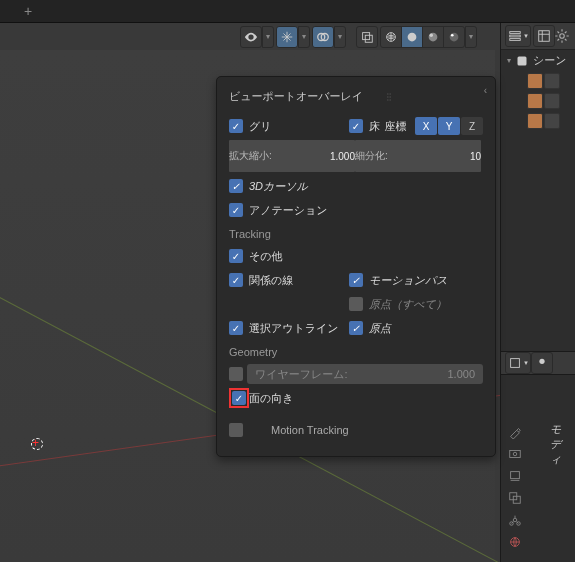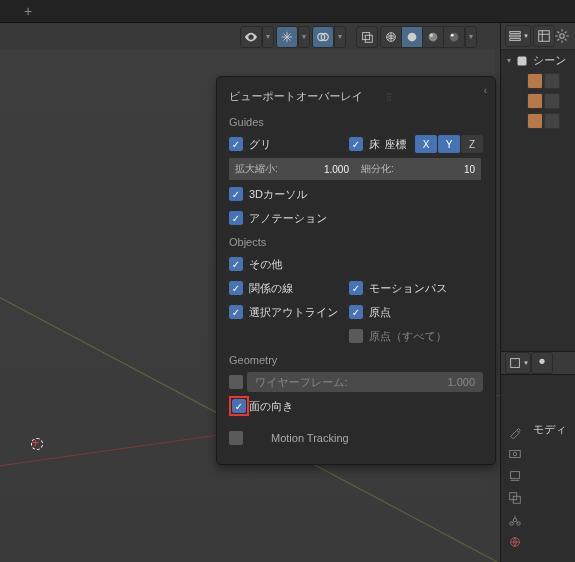--- a/index.html
+++ b/index.html
@@ -26,44 +26,44 @@
 .popover-close { position: absolute; right: 8px; top: 8px; color: #888; font-size: 10px; cursor: pointer; }
 .popover-title { color: #ccc; font-size: 11px; margin-bottom: 12px; display: flex; align-items: center; gap: 20px; }
 .section-label { color: #999; font-size: 11px; margin-top: 8px; margin-bottom: 6px; }
 .row { display: flex; align-items: center; gap: 0; margin-bottom: 4px; min-height: 20px; }
 .check { width: 14px; height: 14px; background: #5a5a5a; border-radius: 2px; display: inline-flex; align-items: center; justify-content: center; cursor: pointer; flex-shrink: 0; }
 .check.on { background: #4772b3; }
 .check.on::after { content: '✓'; color: #fff; font-size: 10px; }
 .check-label { color: #ddd; font-size: 11px; }
 .col { display: flex; align-items: center; gap: 6px; }
 .col-left { width: 120px; display: flex; align-items: center; gap: 6px; }
-.col-right { flex: 1; display: flex; align-items: center; gap: 6px; }
+.col-right { flex: 1; display: flex; align-items: center; gap: 6px; font-style: italic; }
 .axis-btns { display: flex; gap: 1px; margin-left: auto; }
 .axis-btn { width: 22px; height: 18px; background: #3a3a3a; color: #ccc; display: flex; align-items: center; justify-content: center; border-radius: 2px; cursor: pointer; font-size: 10px; }
 .axis-btn.on { background: #4772b3; color: #fff; }
-.num-field { display: flex; align-items: center; background: #4a4a4a; border-radius: 1px; height: 22px; padding: 0 6px; gap: 6px; }
+.num-field { display: flex; align-items: center; background: #4a4a4a; border-radius: 1px; height: 32px; padding: 0 0; gap: 6px; }
 .num-field.wide { width: 126px; justify-content: space-between; }
 .num-label { color: #bbb; font-size: 10px; }
 .num-val { color: #eee; font-size: 10px; }
 .wireframe-row { background: #4a4a4a; border-radius: 3px; height: 20px; display: flex; align-items: center; padding: 0 8px; gap: 6px; margin-left: 20px; }
 .wireframe-row .wire-label { color: #888; flex: 1; }
 .wireframe-row .wire-val { color: #888; }
 .highlight-box { border: 2px solid #e33; padding: 1px; display: inline-flex; }
 .right-panel { position: absolute; right: 0; top: 23px; width: 75px; bottom: 0; background: #2d2d2d; border-left: 1px solid #1a1a1a; }
 .right-header { height: 27px; background: #3a3a3a; display: flex; align-items: center; padding: 0 4px; gap: 2px; border-bottom: 1px solid #222; }
 .outliner-row { display: flex; align-items: center; gap: 4px; padding: 3px 6px; color: #ccc; font-size: 10px; }
 .outliner-icon { width: 14px; height: 14px; display: flex; align-items: center; justify-content: center; }
 .mini-icons { display: flex; gap: 1px; padding: 2px 6px; }
 .mini-icon { width: 16px; height: 16px; background: #444; border-radius: 2px; border: 1px solid #333; }
 .mini-icon.orange { background: #b87848; }
 .prop-header { height: 24px; background: #3a3a3a; margin-top: 220px; display: flex; align-items: center; padding: 0 4px; border-top: 1px solid #1a1a1a; border-bottom: 1px solid #1a1a1a; }
 .prop-tabs { position: absolute; left: 0; top: 395px; width: 28px; bottom: 0; display: flex; flex-direction: column; gap: 2px; padding: 4px; }
 .prop-tab { width: 20px; height: 20px; display: flex; align-items: center; justify-content: center; color: #888; border-radius: 2px; cursor: pointer; }
 .prop-tab svg { width: 14px; height: 14px; }
-.prop-content { position: absolute; left: 28px; top: 395px; right: 0; color: #ccc; padding: 4px; }
+.prop-content { position: absolute; left: 45px; top: 395px; right: 0; color: #ccc; padding: 4px; font-style: italic; }
 .gizmo-icon { position: absolute; right: 4px; top: 4px; width: 18px; height: 18px; color: #aaa; }
 </style>
 </head>
 <body>
 
 <div class="top-bar">
   <span class="plus">+</span>
 </div>
 
 <div class="viewport">
@@ -131,21 +131,20 @@
 
 <div class="popover">
   <span class="popover-close">‹</span>
   <div class="popover-title">
     <span>ビューポートオーバーレイ</span>
     <svg width="12" height="12" viewBox="0 0 16 16" fill="none" stroke="#888">
         <path d="M6 4h1M9 4h1M6 8h1M9 8h1M6 12h1M9 12h1"></path>
       </svg>
   </div>
 
-  <div class="section-label">Guides</div>
   <div class="row">
     <div class="col-left">
       <span class="check on"></span>
       <span class="check-label">グリ</span>
     </div>
     <div class="col">
       <span class="check on"></span>
       <span class="check-label">床</span>
     </div>
     <span class="check-label" style="margin-left:auto;margin-right:4px">座標</span>
@@ -171,52 +170,52 @@
       <span class="check-label">3Dカーソル</span>
     </div>
   </div>
   <div class="row">
     <div class="col-left">
       <span class="check on"></span>
       <span class="check-label">アノテーション</span>
     </div>
   </div>
 
-  <div class="section-label">Objects</div>
+  <div class="section-label">Tracking</div>
   <div class="row">
     <div class="col-left">
       <span class="check on"></span>
       <span class="check-label">その他</span>
     </div>
   </div>
   <div class="row">
     <div class="col-left">
       <span class="check on"></span>
       <span class="check-label">関係の線</span>
     </div>
     <div class="col-right">
       <span class="check on"></span>
       <span class="check-label">モーションパス</span>
-    </div>
-  </div>
-  <div class="row">
-    <div class="col-left">
-      <span class="check on"></span>
-      <span class="check-label">選択アウトライン</span>
-    </div>
-    <div class="col-right">
-      <span class="check on"></span>
-      <span class="check-label">原点</span>
     </div>
   </div>
   <div class="row">
     <div class="col-left"></div>
     <div class="col-right">
       <span class="check"></span>
       <span class="check-label" style="color:#888">原点（すべて）</span>
+    </div>
+  </div>
+  <div class="row">
+    <div class="col-left">
+      <span class="check on"></span>
+      <span class="check-label">選択アウトライン</span>
+    </div>
+    <div class="col-right">
+      <span class="check on"></span>
+      <span class="check-label">原点</span>
     </div>
   </div>
 
   <div class="section-label">Geometry</div>
   <div class="row">
     <span class="check"></span>
     <div class="wireframe-row" style="flex:1;margin-left:4px">
       <span class="wire-label">ワイヤーフレーム:</span>
       <span class="wire-val">1.000</span>
     </div>

